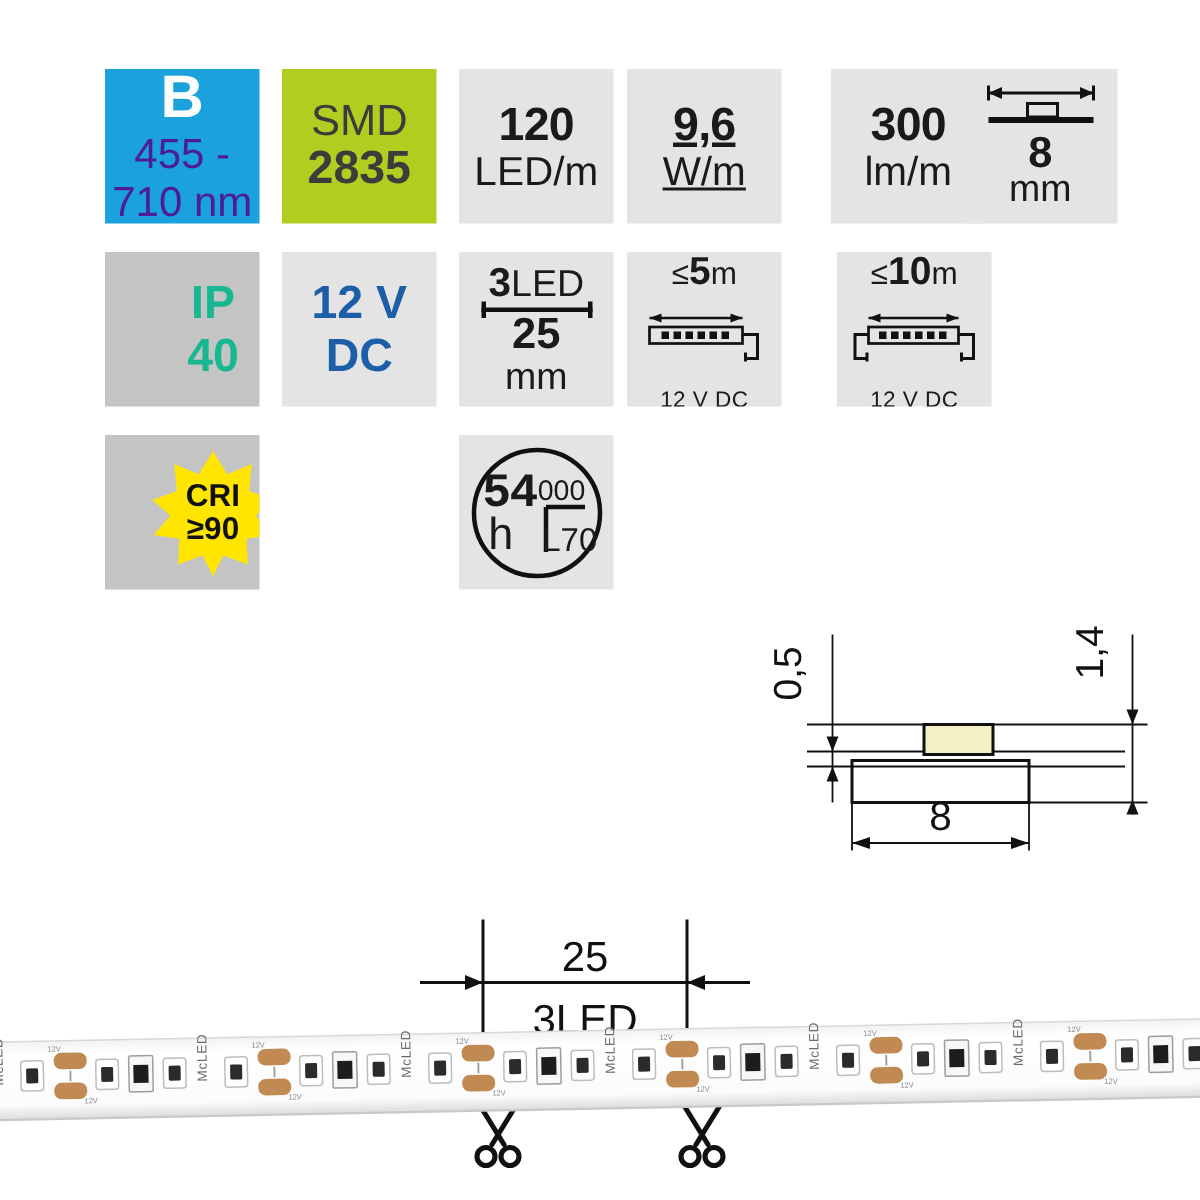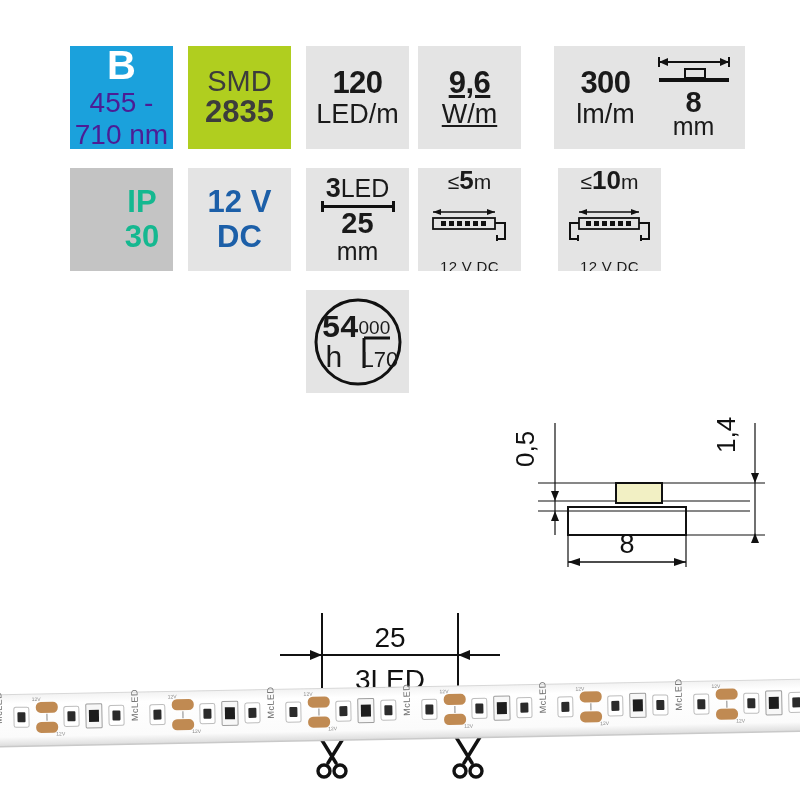--- a/index.html
+++ b/index.html
@@ -132,21 +132,21 @@
         <rect x="30" y="13" width="20" height="9" fill="none" stroke="#111" stroke-width="2"></rect>
         <rect x="4" y="22" width="70" height="4" fill="#111"></rect>
       </svg>
       <div class="num">8</div>
       <div class="unit">mm</div>
     </div>
   </div>
 
   <div class="tile mid" style="left:70px;top:168px;">
     <div class="ip-t">IP</div>
-    <div class="ip-t">30</div>
+    <div class="ip-t">40</div>
   </div>
 
   <div class="tile light" style="left:188px;top:168px;">
     <div class="v-t">12 V</div>
     <div class="v-t">DC</div>
   </div>
 
   <div class="tile light" style="left:306px;top:168px;">
     <div class="led3">
       <div class="r1"><b>3</b><span>LED</span></div>
@@ -201,20 +201,31 @@
         </g>
         <path d="M14 16 L5 16 L5 32 L13 32" fill="none" stroke="#111" stroke-width="2"></path>
         <line x1="13" y1="28" x2="13" y2="34" stroke="#111" stroke-width="2"></line>
         <path d="M74 16 L84 16 L84 32 L76 32" fill="none" stroke="#111" stroke-width="2"></path>
         <line x1="76" y1="28" x2="76" y2="34" stroke="#111" stroke-width="2"></line>
       </svg>
       <div class="volt">12 V DC</div>
     </div>
   </div>
 
+  <div class="tile mid" style="left:70px;top:290px;">
+    <div class="starwrap">
+      <svg width="86" height="86" viewBox="0 0 100 100">
+        <polygon fill="#ffe500" points="50,2 61,20 80,12 78,33 97,40 83,52 96,67 76,70 77,90 58,83 50,99 42,83 23,90 24,70 4,67 17,52 3,40 22,33 20,12 39,20"></polygon>
+      </svg>
+      <div class="txt">
+        <div>CRI</div>
+        <div>≥90</div>
+      </div>
+    </div>
+  </div>
 
 
   <div class="tile light" style="left:306px;top:290px;">
     <div class="life">
       <svg width="92" height="92" viewBox="0 0 92 92">
         <circle cx="46" cy="46" r="42" fill="none" stroke="#111" stroke-width="3"></circle>
         <path d="M52 42 L52 72" stroke="#111" stroke-width="3" fill="none"></path>
         <path d="M52 42 L78 42" stroke="#111" stroke-width="3" fill="none"></path>
       </svg>
       <div class="n1">54</div>

